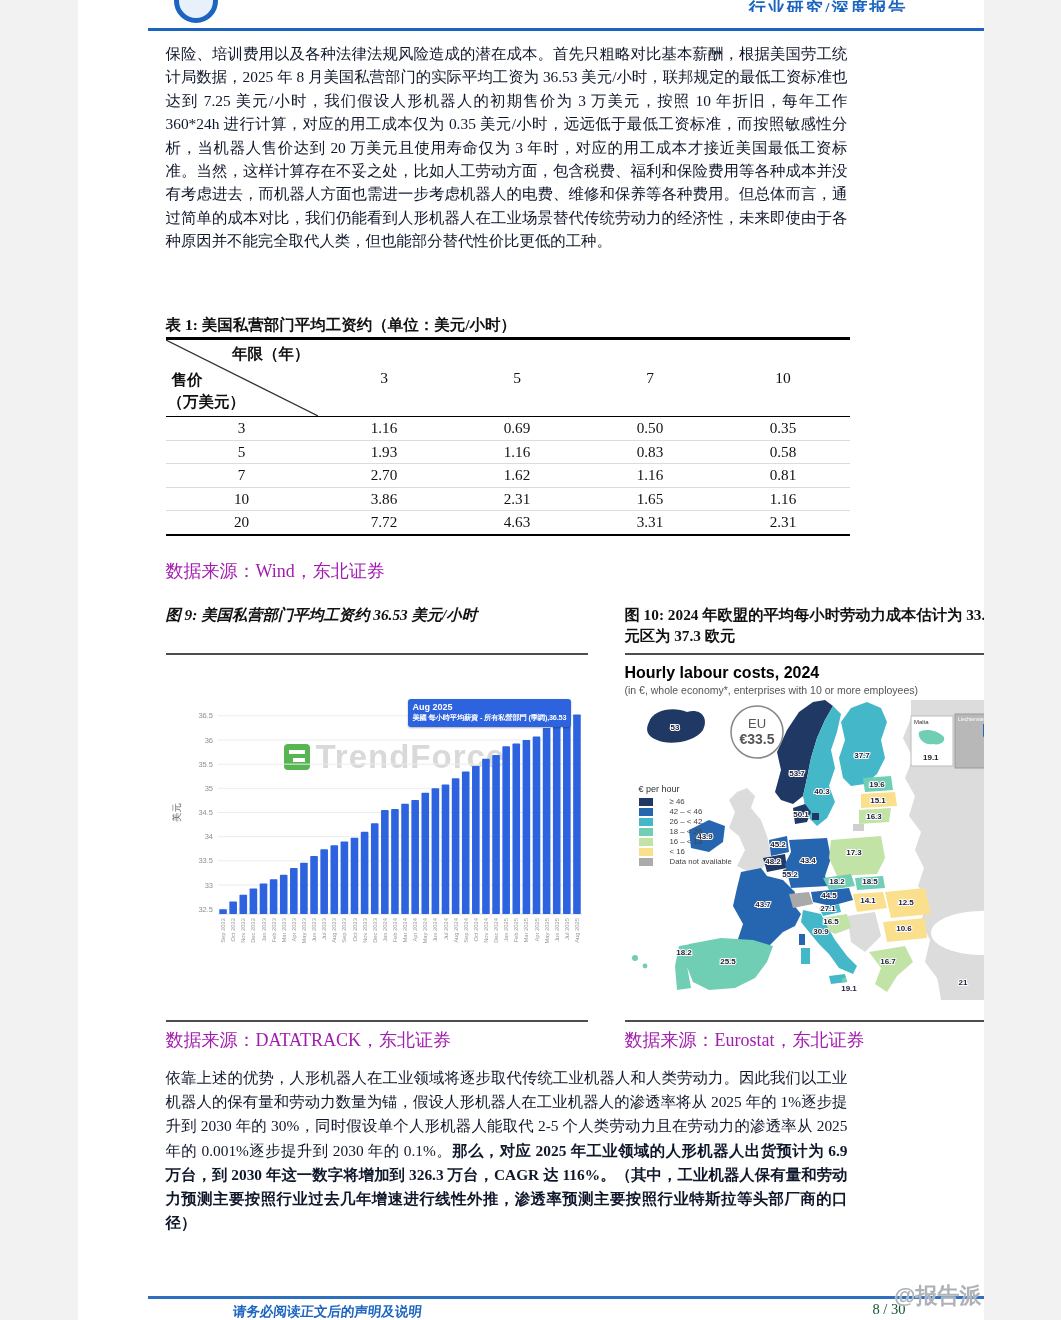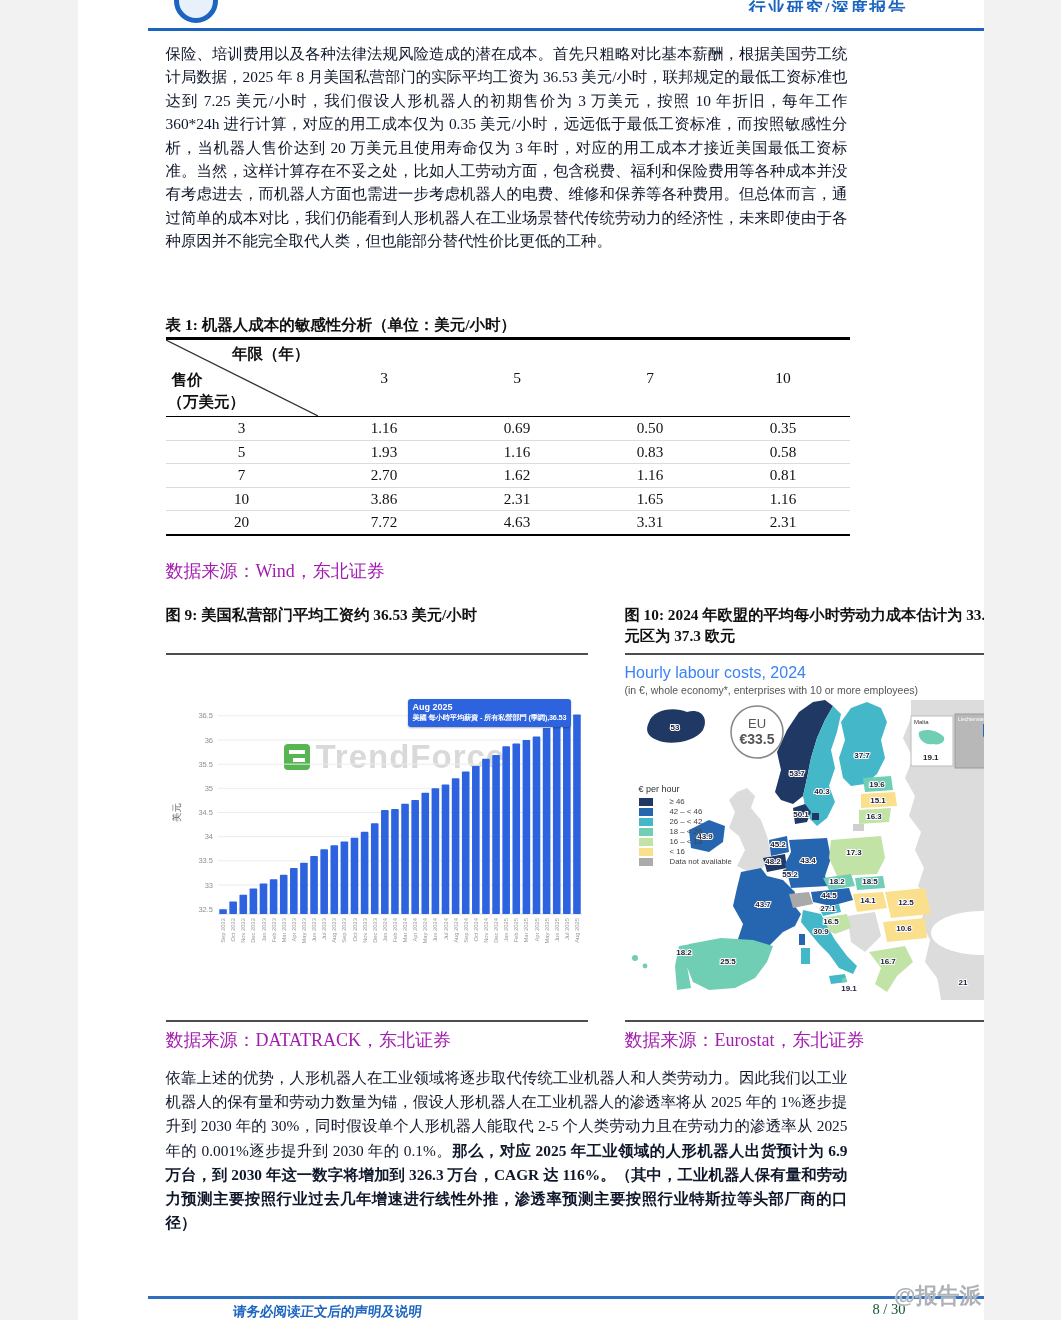--- a/index.html
+++ b/index.html
@@ -26,21 +26,21 @@
   tr.trow:last-child td{border-bottom:none;}
   td.corner{position:relative;width:152px;}
   .corner svg{position:absolute;top:0;left:0;}
   .corner .ct{position:absolute;top:4px;right:8px;font-weight:bold;}
   .corner .cl1{position:absolute;top:30px;left:6px;font-weight:bold;}
   .corner .cl2{position:absolute;top:52px;left:2px;font-weight:bold;}
   .src{font-size:18px;color:#a21caf;}
   .tbl-src{position:absolute;top:559px;left:88px;}
   
   .figtitle{position:absolute;top:604px;font-weight:bold;font-size:15.3px;line-height:21px;}
-  #ft9{left:88px;width:422px;}
+  #ft9{left:88px;width:422px;font-style:italic;}
   #ft10{left:547px;width:438px;}
   .trule{position:absolute;top:653px;height:2px;background:#4d4d4d;}
   #tr9{left:88px;width:422px;}
   #tr10{left:547px;width:438px;}
   .brule{position:absolute;top:1020px;height:2px;background:#4d4d4d;}
   #br9{left:88px;width:422px;}
   #br10{left:547px;width:438px;}
   .figsrc{position:absolute;top:1028px;}
   #fs9{left:88px;}
   #fs10{left:547px;}
@@ -52,21 +52,21 @@
   .wm .mark{width:26px;height:26px;background:#3aa935;border-radius:4px;position:relative;opacity:.85;}
   .wm .mark:before{content:"";position:absolute;left:5px;top:6px;width:16px;height:4px;background:#fff;}
   .wm .mark:after{content:"";position:absolute;left:9px;top:14px;width:12px;height:4px;background:#fff;}
   .wm .wmtext{font-size:33px;font-weight:bold;color:#d9d9d9;letter-spacing:1px;}
   .tooltip{position:absolute;z-index:2;left:242px;top:13px;background:#2d63df;color:#fff;border-radius:3px;
            padding:3px 5px 4px 5px;font-family:"Liberation Sans",sans-serif;box-shadow:0 1px 2px rgba(0,0,0,.3);}
   .tooltip .l1{font-size:9px;font-weight:bold;line-height:11px;}
   .tooltip .l2{font-size:7.3px;font-weight:bold;white-space:nowrap;letter-spacing:-0.2px;line-height:10px;}
   
   .mapbox{position:absolute;top:664px;left:547px;width:438px;font-family:"Liberation Sans",sans-serif;}
-  .map-title{font-size:16px;font-weight:normal;color:#3b82f6;}
+  .map-title{font-size:16px;font-weight:bold;color:#000000;}
   .map-sub{font-size:10.5px;color:#555;margin-top:2px;}
   .mapcanvas{position:relative;width:438px;height:300px;margin-top:4px;}
   .maplegend{position:absolute;left:14px;top:84px;z-index:2;}
   .maplegend .lt{font-size:9px;color:#333;margin-bottom:3px;}
   .lrow{display:flex;align-items:center;gap:17px;margin-bottom:1px;}
   .lsw{width:14px;height:8px;display:inline-block;}
   .llab{font-size:7.8px;color:#444;}
   .clabel{font-size:8px;font-weight:bold;fill:#1c1c35;stroke:#fff;stroke-width:2px;paint-order:stroke;
           font-family:"Liberation Sans",sans-serif;text-anchor:middle;}
   .eutxt{fill:#555;font-family:"Liberation Sans",sans-serif;text-anchor:middle;}
@@ -82,21 +82,21 @@
 <body>
 
 <div class="page">
 
   <div class="hdr-logo"></div>
   <div class="hdr-partial"><span>行业研究/深度报告</span></div>
   <div class="hdr-rule"></div>
 
   <div class="para" id="para1">保险、培训费用以及各种法律法规风险造成的潜在成本。首先只粗略对比基本薪酬，根据美国劳工统计局数据，2025 年 8 月美国私营部门的实际平均工资为 36.53 美元/小时，联邦规定的最低工资标准也达到 7.25 美元/小时，我们假设人形机器人的初期售价为 3 万美元，按照 10 年折旧，每年工作 360*24h 进行计算，对应的用工成本仅为 0.35 美元/小时，远远低于最低工资标准，而按照敏感性分析，当机器人售价达到 20 万美元且使用寿命仅为 3 年时，对应的用工成本才接近美国最低工资标准。当然，这样计算存在不妥之处，比如人工劳动方面，包含税费、福利和保险费用等各种成本并没有考虑进去，而机器人方面也需进一步考虑机器人的电费、维修和保养等各种费用。但总体而言，通过简单的成本对比，我们仍能看到人形机器人在工业场景替代传统劳动力的经济性，未来即使由于各种原因并不能完全取代人类，但也能部分替代性价比更低的工种。</div>
 
-  <div class="tbl-title">表 1: 机器人成本的敏感性分析（单位：美元/小时）</div>
+  <div class="tbl-title">表 1: 美国私营部门平均工资约（单位：美元/小时）</div>
   <div class="tblwrap">
     <table class="t1" id="sens-table">
         <tbody>
           <tr class="thead">
             <td class="corner">
               <svg width="152" height="76">
                 <line x1="0" y1="0" x2="152" y2="76" stroke="#333" stroke-width="1.2"></line>
               </svg>
               <span class="ct">年限（年）</span>
               <span class="cl1">售价</span>

